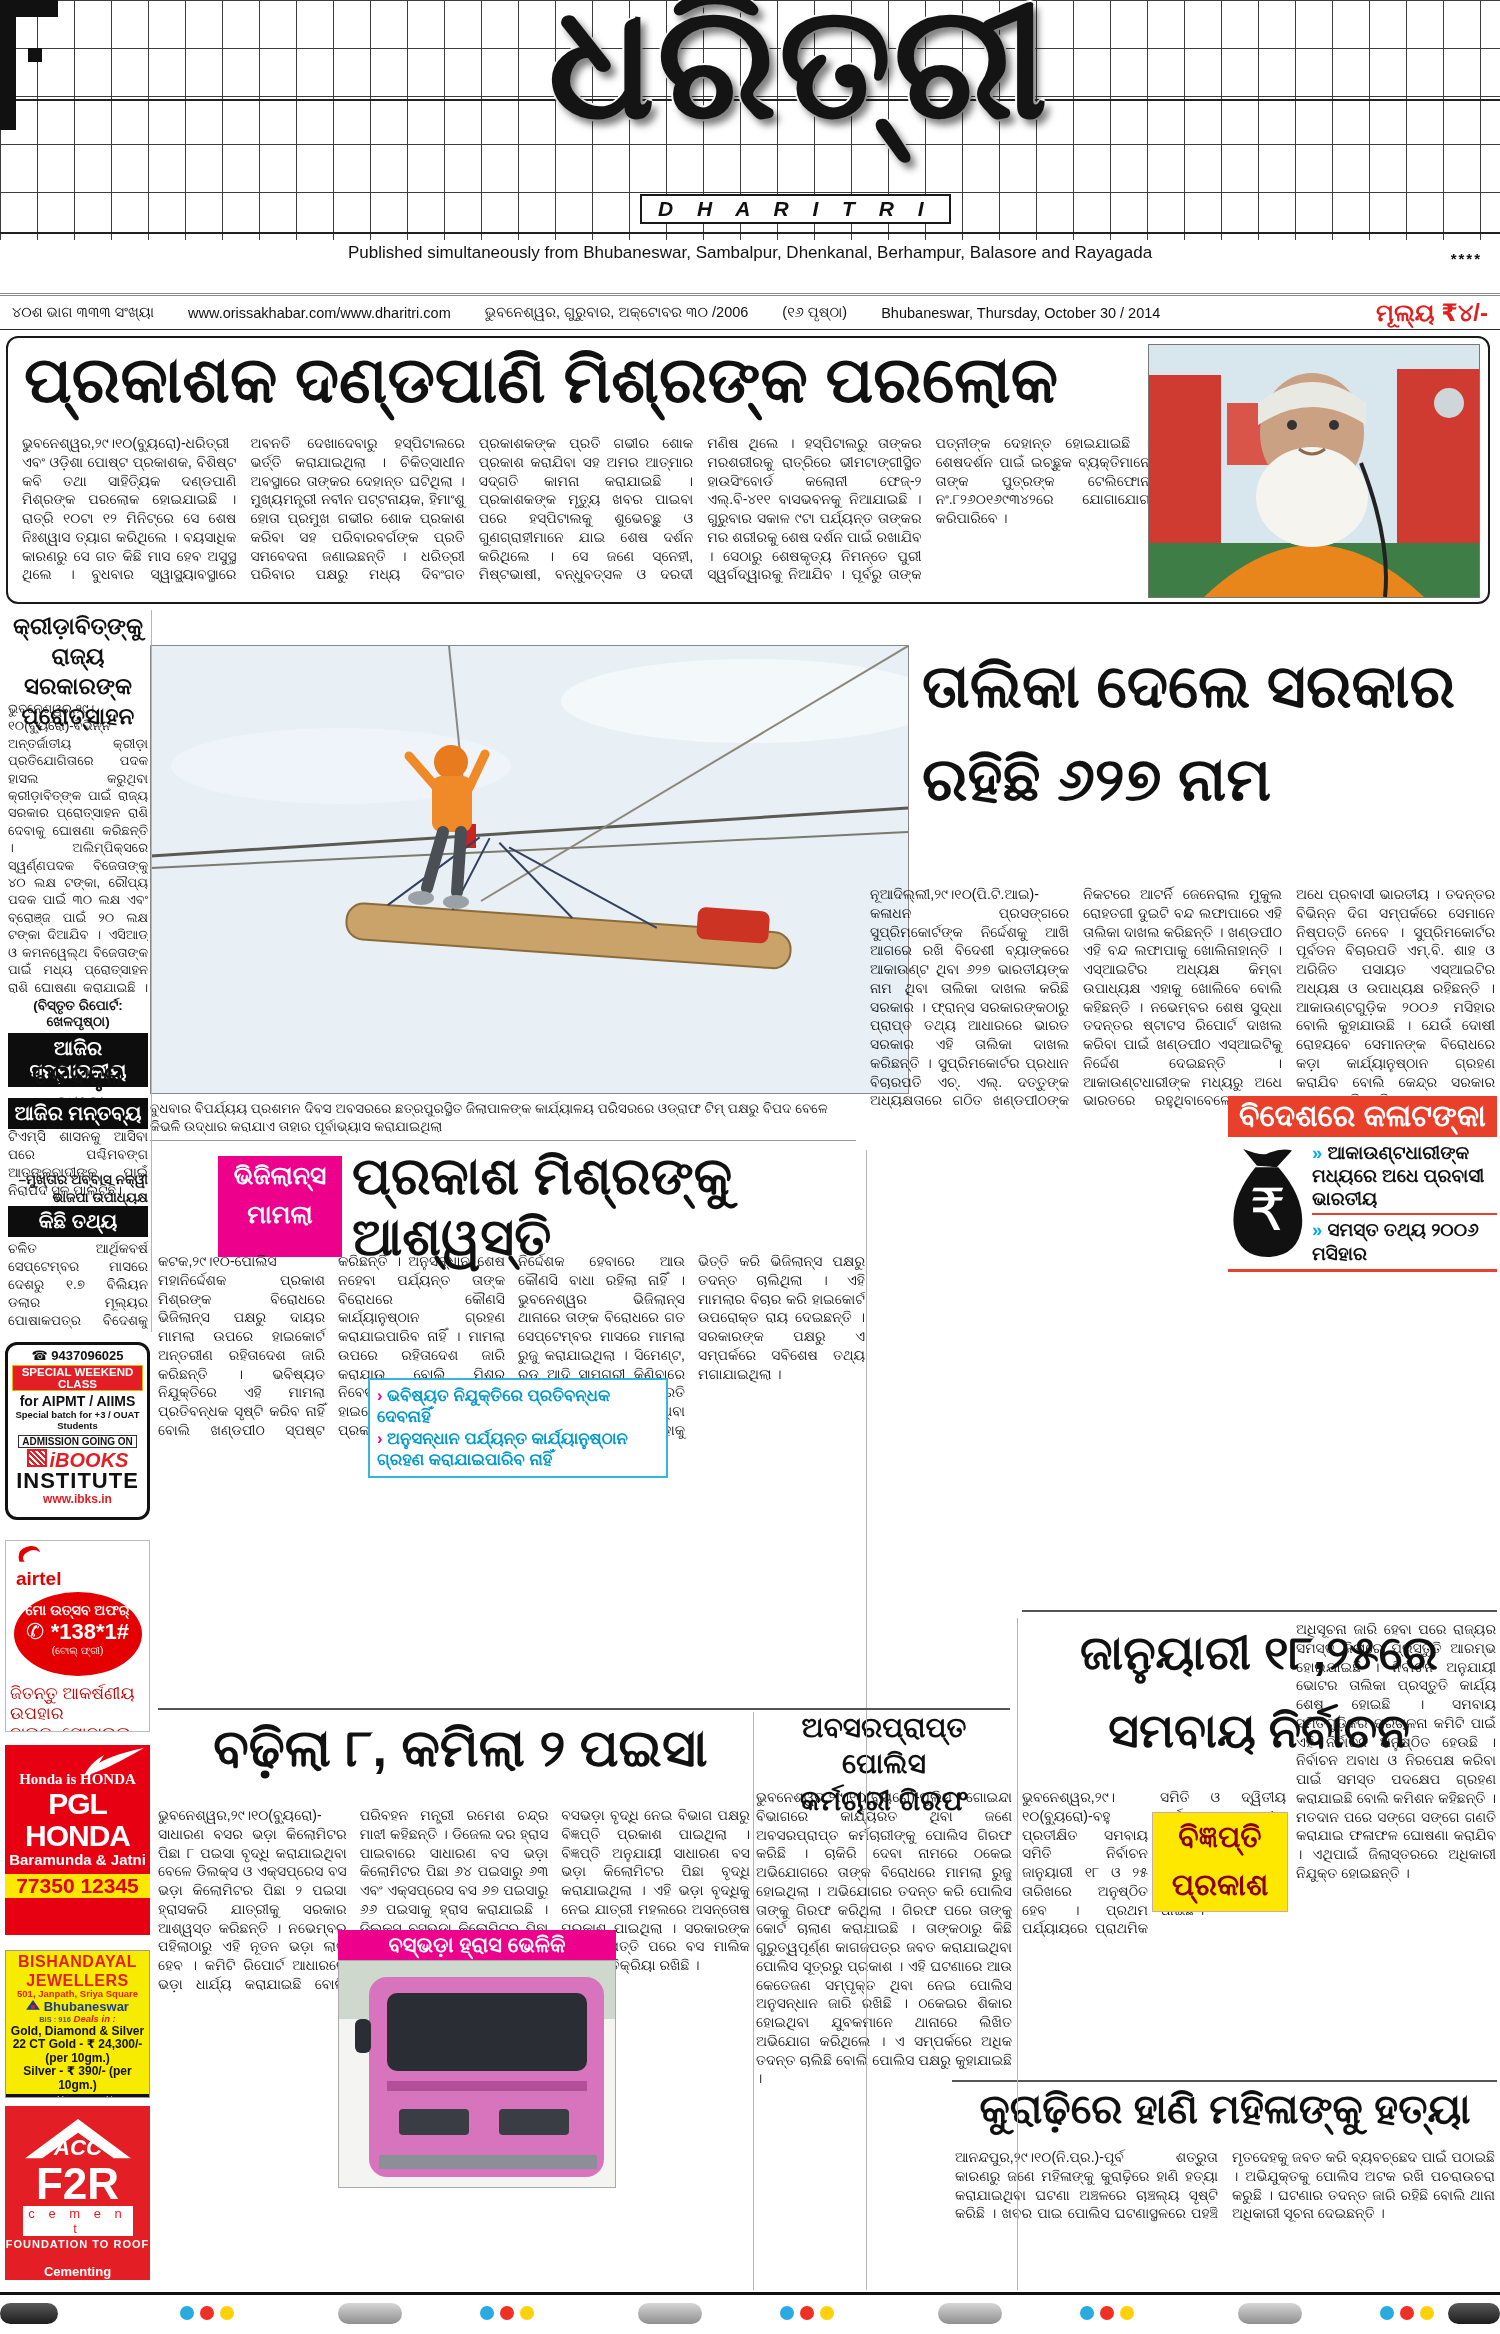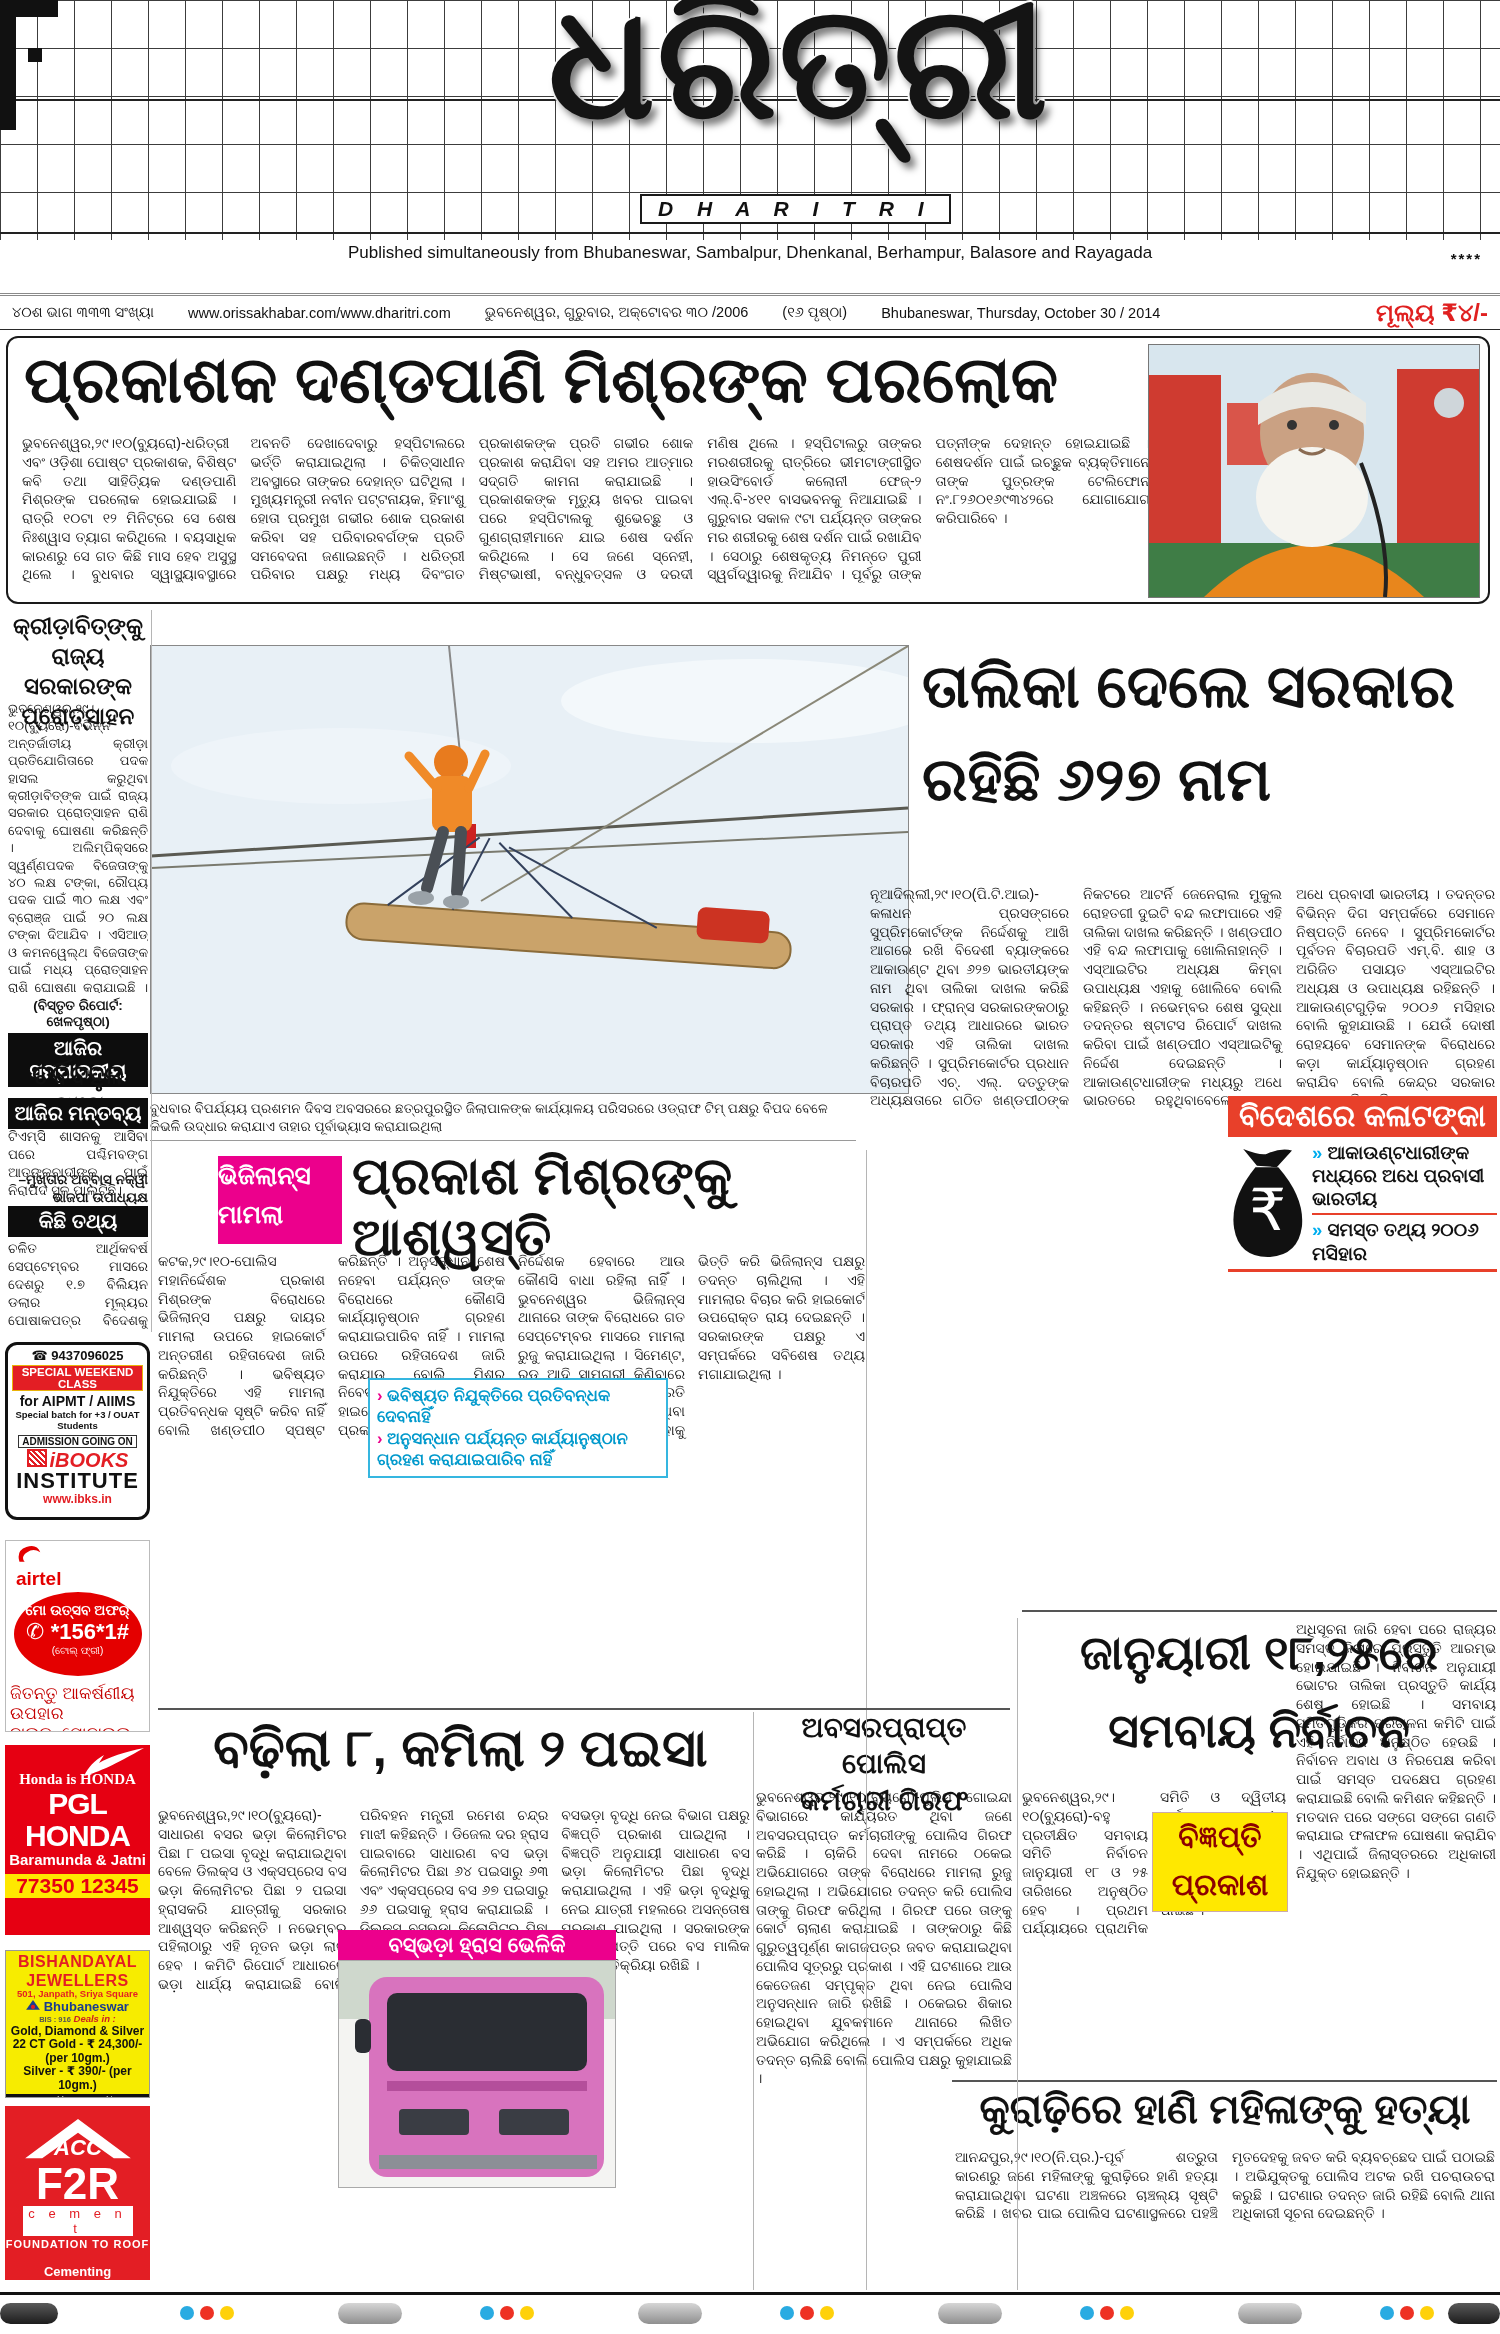--- a/index.html
+++ b/index.html
@@ -87,22 +87,22 @@
   .photo-caption{left:150px;top:1100px;width:705px;font-size:13.5px;line-height:1.3;}
   .h627{left:922px;top:640px;width:575px;font-size:60px;font-weight:bold;line-height:1.55;white-space:nowrap;}
   .body627{left:870px;top:885px;width:625px;height:722px;column-count:3;column-gap:14px;font-size:14px;}
   .bm-box{left:1228px;top:1096px;width:269px;background:#fff;border-bottom:3px solid #e8402a;padding-bottom:4px;}
   .bm-banner{background:#e8402a;color:#fff;font-size:30px;font-weight:bold;text-align:center;padding:3px 0;}
   .bm-row{display:flex;align-items:center;gap:4px;margin-top:4px;}
   .bm-bullets{flex:1;}
   .bm-line{font-size:18.5px;font-weight:bold;line-height:1.25;}
   .bm-line .chev{color:#00aeef;font-weight:bold;}
   .bm-sep{height:2px;background:#e8402a;margin:3px 0;}
-  .vg-tag{left:218px;top:1156px;width:124px;height:88px;background:#ec008c;color:#fff;font-size:25px;
-    font-weight:bold;line-height:1.55;}
+  .vg-tag{left:218px;top:1156px;width:124px;height:101px;background:#ec008c;color:#fff;font-size:25px;
+    font-weight:bold;text-align:center;line-height:1.55;}
   .vg-headline{left:352px;top:1146px;width:520px;font-size:52px;font-weight:bold;}
   .vg-body{left:158px;top:1252px;width:707px;height:450px;column-count:4;column-gap:13px;}
   .vg-highlight{left:368px;top:1378px;width:300px;background:#fff;border:2px solid #35b6e0;padding:5px 7px;box-sizing:border-box;}
   .vg-hl-line{color:#0099cc;font-size:16.5px;font-weight:bold;line-height:1.3;}
   .vg-hl-line .chev{color:#ec008c;}
   .bus-headline{left:168px;top:1718px;width:585px;font-size:52px;font-weight:bold;text-align:center;white-space:nowrap;}
   .bus-body{left:158px;top:1806px;width:592px;height:524px;column-count:3;column-gap:13px;}
   .bus-figure{left:338px;top:1930px;width:278px;background:#fff;}
   .bus-label{background:#ec008c;color:#fff;font-size:21px;font-weight:bold;text-align:center;padding:3px 0;}
   .bus-photo{width:278px;height:228px;border:1px solid #aaa;box-sizing:border-box;overflow:hidden;}
@@ -195,21 +195,21 @@
     <div class="ib-web">www.ibks.in</div>
   </div>
 
   <div class="abs ad airtel">
     <svg class="airtel-swoosh" viewBox="0 0 30 20">
       <path d="M4 19 Q0 6 12 2 Q24 -2 28 8 Q20 3 13 8 Q5 13 10 19 Z" fill="#e40000"></path>
     </svg>
     <div class="airtel-name">airtel</div>
     <div class="airtel-oval">
       <div class="l1">ମୋ ଉତ୍ସବ ଅଫର୍</div>
-      <div class="l2"><span>✆</span> <span>*156*1#</span></div>
+      <div class="l2"><span>✆</span> <span>*138*1#</span></div>
       <div class="l3">(ଟୋଲ୍ ଫ୍ରୀ)</div>
     </div>
     <div class="airtel-foot">
       <div>ଜିତନ୍ତୁ ଆକର୍ଷଣୀୟ ଉପହାର</div>
       <div>ବାଇକ୍, ମୋବାଇଲ୍, ଘଣ୍ଟା ଏବଂ ଚାର୍ଜ</div>
     </div>
   </div>
 
   <div class="abs ad honda">
     <svg width="62" height="30" viewBox="0 0 124 60" style="position:absolute;right:4px;top:2px">

